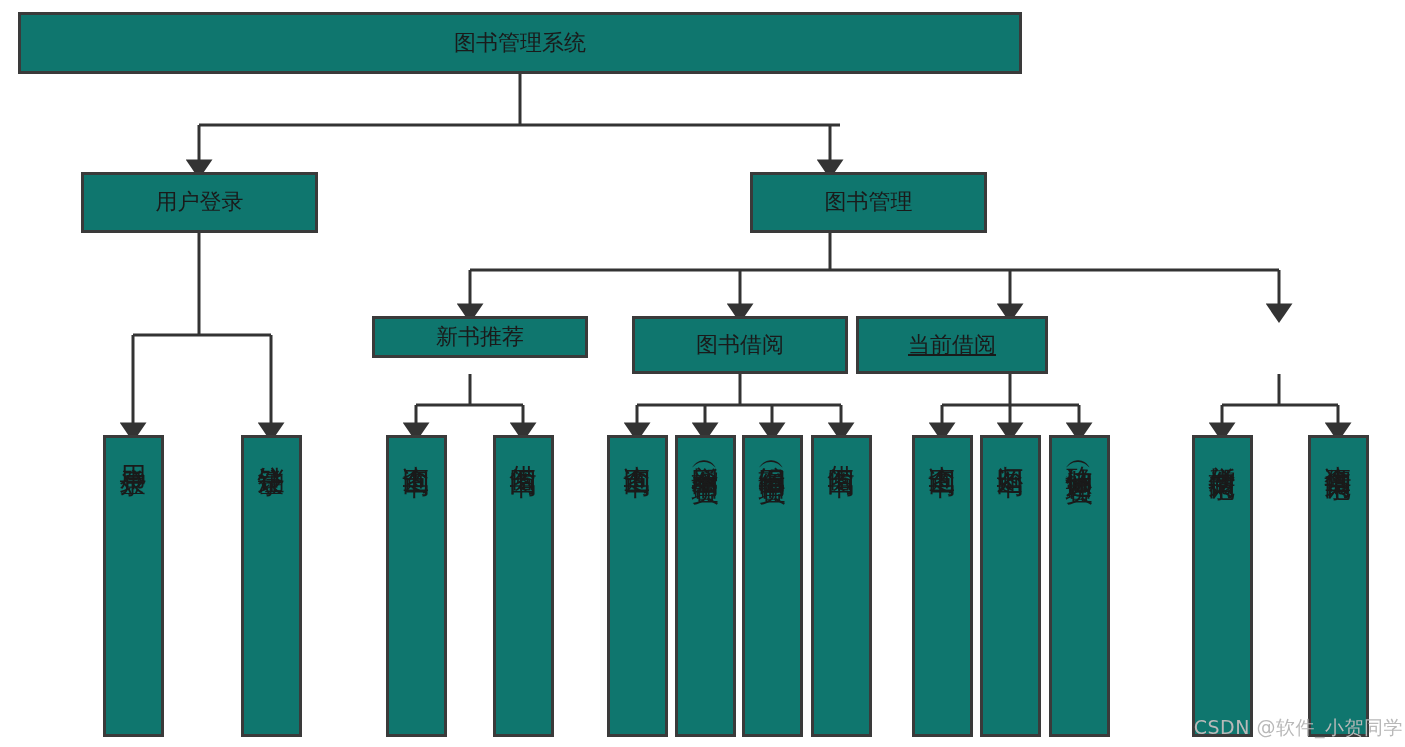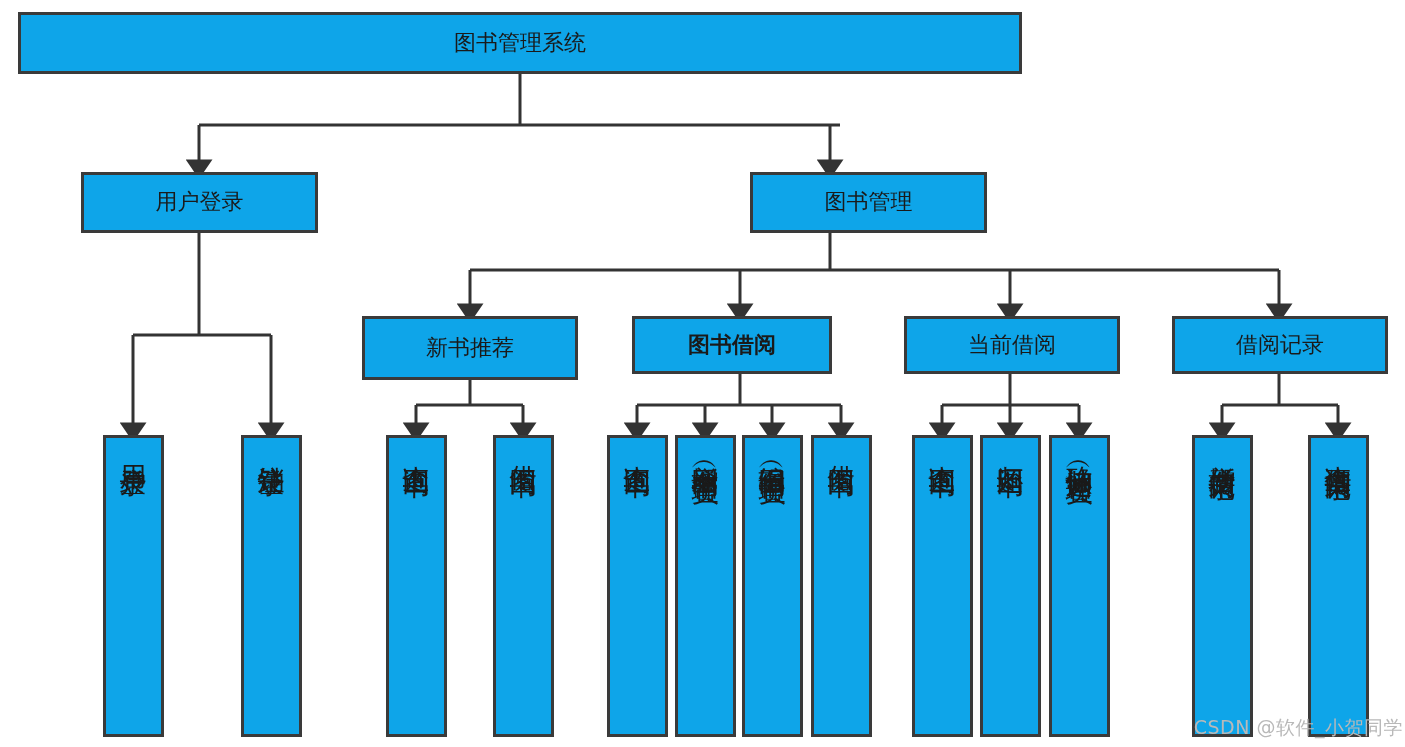--- a/index.html
+++ b/index.html
@@ -21,21 +21,21 @@
     position: absolute;
     left: 0;
     top: 0;
     width: 1405px;
     height: 747px;
     pointer-events: none;
   }
   .node {
     position: absolute;
     box-sizing: border-box;
-    background: #0ea5e9;
+    background: #0f766e;
     border: 3px solid #3a3a3a;
     display: flex;
     align-items: center;
     justify-content: center;
     color: #1a1a1a;
   }
   .node .lbl {
     display: block;
     text-align: center;
     line-height: 1.12;
@@ -136,31 +136,28 @@
     <span class="lbl">图书管理系统</span>
   </div>
 
   <div class="node h" style="left:81px; top:172px; width:237px; height:61px;">
     <span class="lbl">用户登录</span>
   </div>
   <div class="node h" style="left:750px; top:172px; width:237px; height:61px;">
     <span class="lbl">图书管理</span>
   </div>
 
-  <div class="node h" style="left:362px; top:316px; width:216px; height:64px;">
+  <div class="node h" style="left:372px; top:316px; width:216px; height:42px;">
     <span class="lbl">新书推荐</span>
   </div>
-  <div class="node h" style="left:632px; top:316px; width:200px; height:58px;font-weight:bold;">
+  <div class="node h" style="left:632px; top:316px; width:216px; height:58px;">
     <span class="lbl">图书借阅</span>
   </div>
-  <div class="node h" style="left:904px; top:316px; width:216px; height:58px;">
+  <div class="node h" style="left:856px; top:316px; width:192px; height:58px;text-decoration:underline;">
     <span class="lbl">当前借阅</span>
-  </div>
-  <div class="node h" style="left:1172px; top:316px; width:216px; height:58px;">
-    <span class="lbl">借阅记录</span>
   </div>
 
   <div class="node leaf" style="left:103px; top:435px; width:61px; height:302px;">
     <span class="lbl">用户登录</span>
   </div>
   <div class="node leaf" style="left:241px; top:435px; width:61px; height:302px;">
     <span class="lbl">注销登录</span>
   </div>
 
   <div class="node leaf" style="left:386px; top:435px; width:61px; height:302px;">

